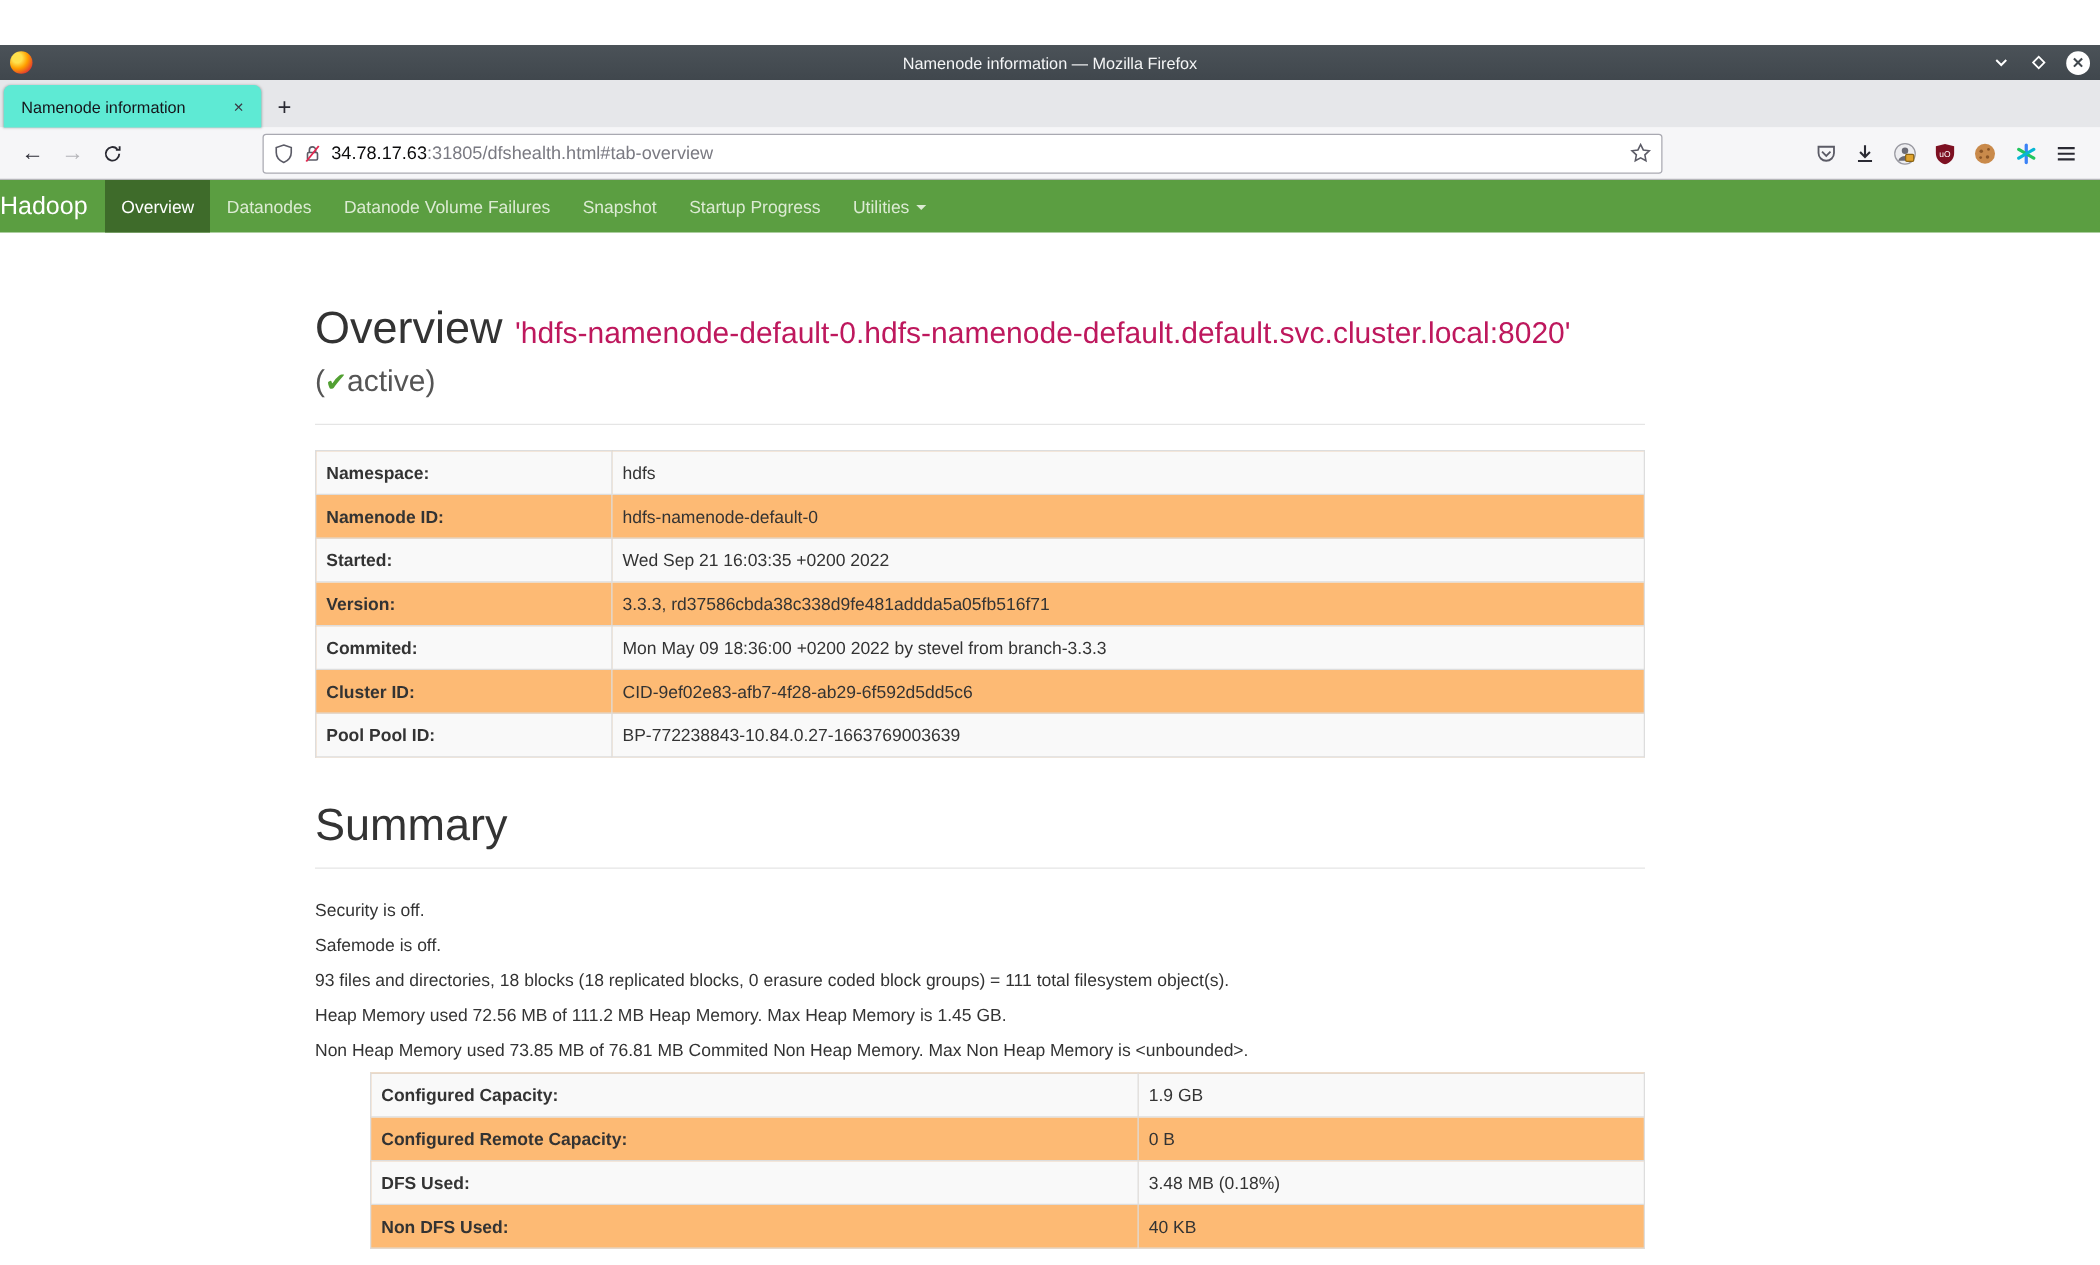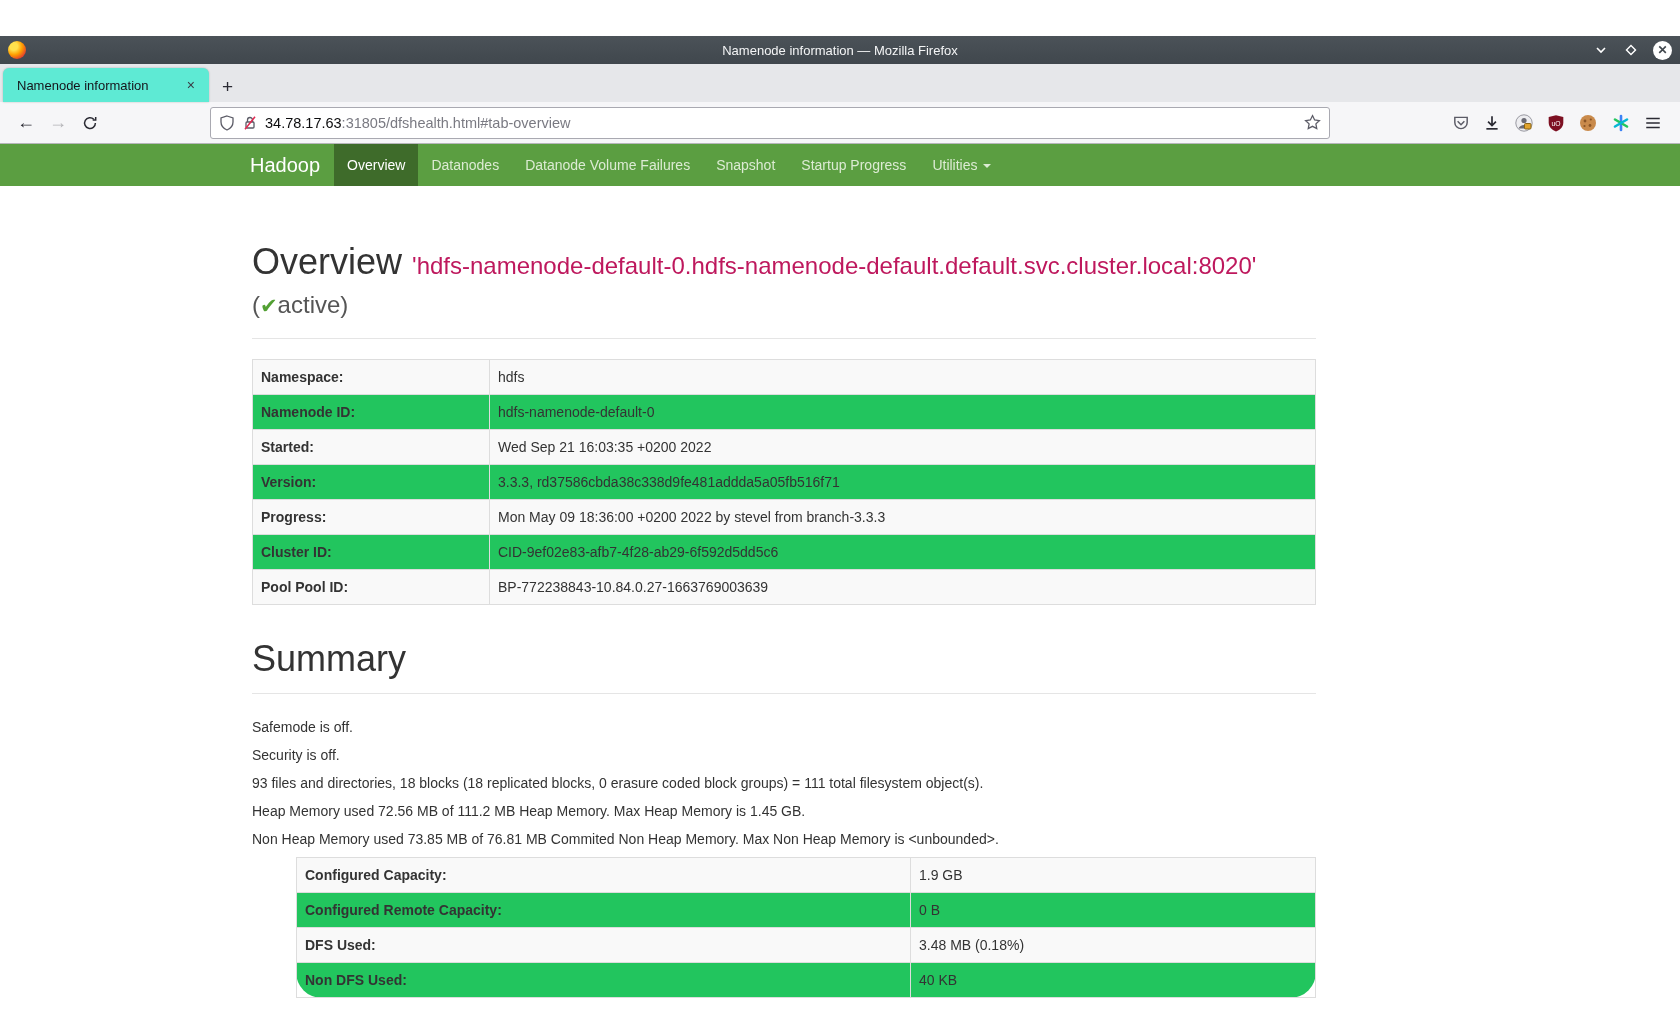--- a/index.html
+++ b/index.html
@@ -49,42 +49,42 @@
     border: 1px solid #a9a9b1; border-radius: 3px; display: flex; align-items: center;
     padding: 0 8px; gap: 7px;
   }
   .url-text { flex: 1; font-size: 14.5px; color: #0c0c0d; white-space: nowrap; overflow: hidden; }
   .url-text .url-dim { color: #7a7a82; }
   .toolbar-right { margin-left: auto; display: flex; align-items: center; gap: 13px; padding-right: 8px; }
   .tb-icon { display: flex; align-items: center; justify-content: center; }
 
   
   .page { background: #fff; }
-  .hd-navbar { height: 42px; background: #5b9e41; display: flex; align-items: flex-start; padding-left: 250px; }
+  .hd-navbar { height: 42px; background: #5b9e41; display: flex; align-items: flex-start; }
   .hd-brand { color: #fff; font-size: 20px; line-height: 42px; margin-right: 14px; white-space: nowrap; }
   .hd-menu { display: flex; align-items: stretch; }
   .hd-menu a {
     color: #dcebd3; font-size: 14px; line-height: 42px; padding: 0 13px;
     text-decoration: none; white-space: nowrap; display: block;
   }
   .hd-menu a.active { background: #3e6b2a; color: #fff; }
   .caret {
     display: inline-block; margin-left: 5px; vertical-align: middle;
     border-left: 4px solid transparent; border-right: 4px solid transparent;
     border-top: 4px solid #dcebd3;
   }
 
   .container { width: 1064px; margin-left: 252px; }
   .page-title { margin-top: 56px; font-size: 36px; font-weight: 500; color: #333; line-height: 40px; }
   .page-title .small { font-size: 24px; color: #be185d; font-weight: 400; }
   .status-line { font-size: 24px; color: #555; line-height: 33px; margin-top: 2px; margin-bottom: 16px; }
   .check { color: #52a033; font-size: 21px; }
   hr.rule { border: 0; border-top: 1px solid #e5e5e5; margin: 0; }
 
-  table.info-table { width: 100%; border-collapse: collapse; background: #22c55e; margin-top: 20px; border-radius: 26px; }
+  table.info-table { width: 100%; border-collapse: collapse; background: #fdba74; margin-top: 20px; }
   table.info-table th, table.info-table td {
     border: 1px solid #ddd; padding: 7px 8px; font-size: 14px; line-height: 20px;
     text-align: left; color: #333; vertical-align: top;
   }
   table.info-table th { font-weight: bold; }
   table.info-table tbody tr:nth-child(odd) { background: #f9f9f9; }
   .overview-table th { width: 237px; }
   .summary-table th { width: 614px; }
 
   .summary-title { margin-top: 34px; font-size: 36px; font-weight: 500; color: #333; line-height: 40px; margin-bottom: 14px; }
@@ -239,40 +239,40 @@
           </tr>
           <tr>
             <th>Started:</th>
             <td>Wed Sep 21 16:03:35 +0200 2022</td>
           </tr>
           <tr>
             <th>Version:</th>
             <td>3.3.3, rd37586cbda38c338d9fe481addda5a05fb516f71</td>
           </tr>
           <tr>
-            <th>Progress:</th>
+            <th>Commited:</th>
             <td>Mon May 09 18:36:00 +0200 2022 by stevel from branch-3.3.3</td>
           </tr>
           <tr>
             <th>Cluster ID:</th>
             <td>CID-9ef02e83-afb7-4f28-ab29-6f592d5dd5c6</td>
           </tr>
           <tr>
             <th>Pool Pool ID:</th>
             <td>BP-772238843-10.84.0.27-1663769003639</td>
           </tr>
         </tbody>
     </table>
 
     <h1 class="summary-title">Summary</h1>
     <hr class="rule">
 
     <div class="summary-paras">
+        <p>Security is off.</p>
         <p>Safemode is off.</p>
-        <p>Security is off.</p>
         <p>93 files and directories, 18 blocks (18 replicated blocks, 0 erasure coded block groups) = 111 total filesystem object(s).</p>
         <p>Heap Memory used 72.56 MB of 111.2 MB Heap Memory. Max Heap Memory is 1.45 GB.</p>
         <p>Non Heap Memory used 73.85 MB of 76.81 MB Commited Non Heap Memory. Max Non Heap Memory is &lt;unbounded&gt;.</p>
       </div>
 
     <div class="summary-table-wrap">
       <table class="info-table summary-table">
         <tbody>
             <tr>
               <th>Configured Capacity:</th>

